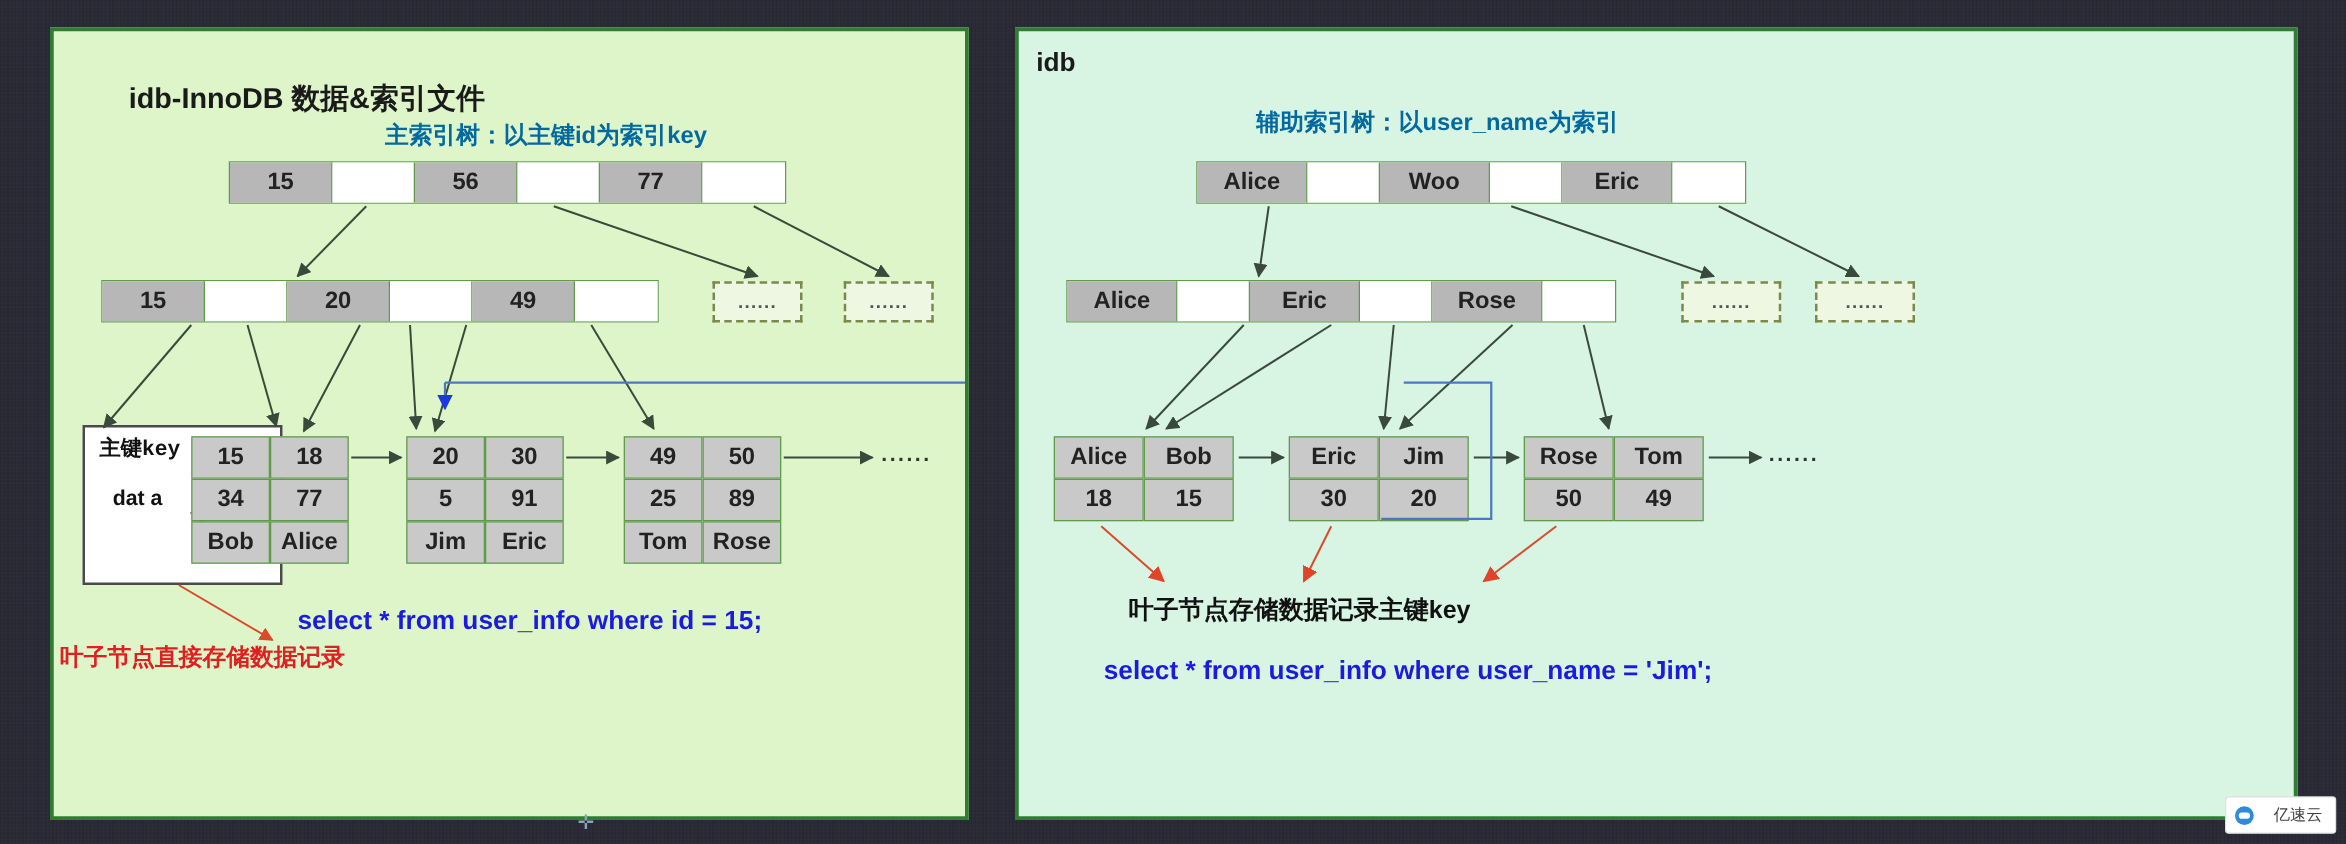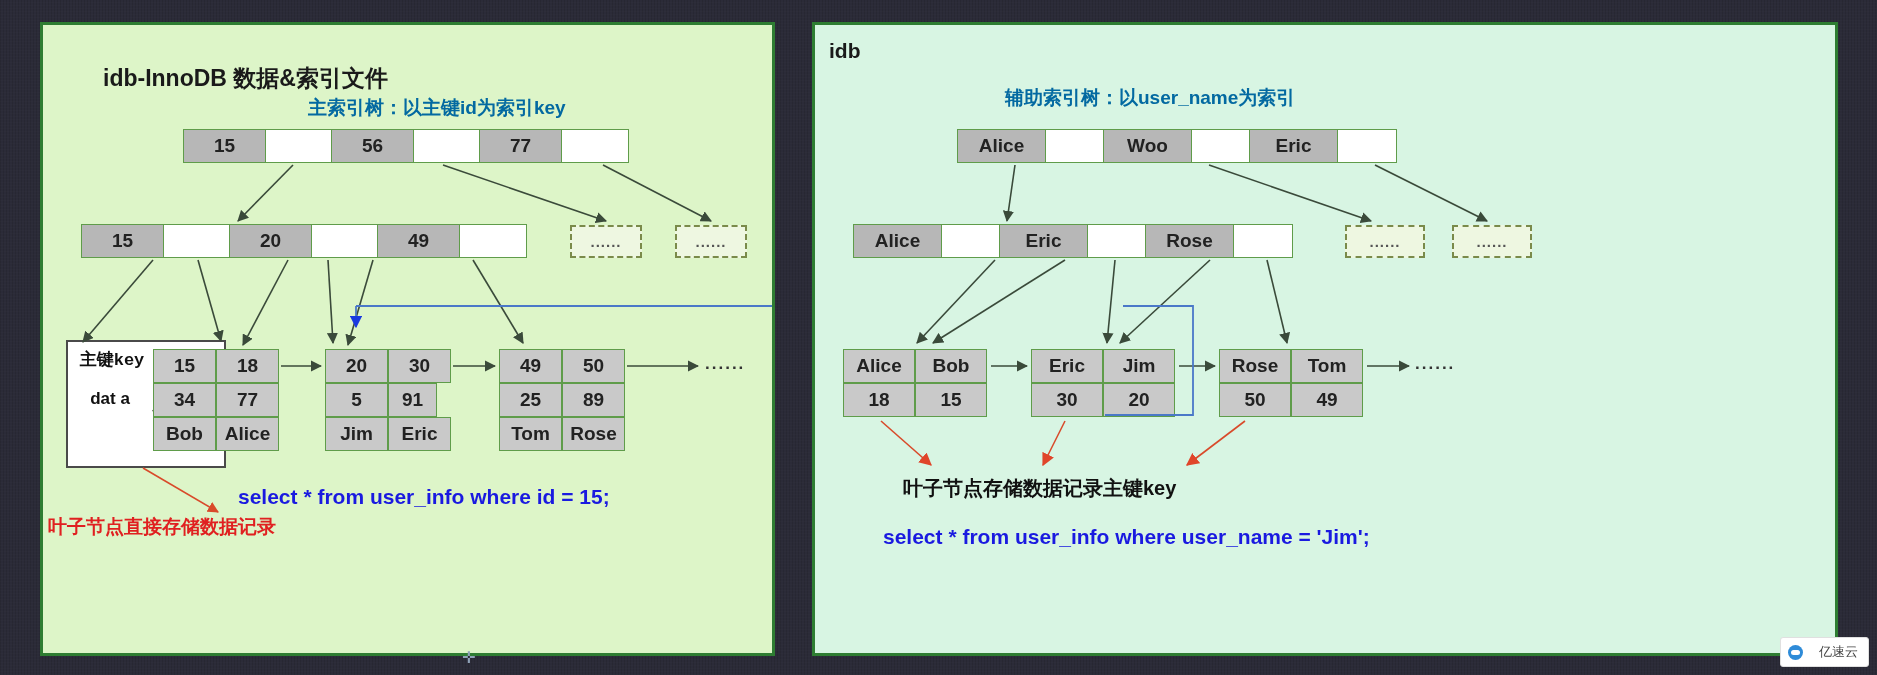--- a/index.html
+++ b/index.html
@@ -216,21 +216,21 @@
       </div>
     </div>
 
     <div class="leaf" style="left:282px; top:324px;">
       <div class="row">
         <div class="lcell" style="width:63px;height:34px;font-size:19px;">20</div>
         <div class="lcell" style="width:63px;height:34px;font-size:19px;">30</div>
       </div>
       <div class="row">
         <div class="lcell" style="width:63px;height:34px;font-size:19px;">5</div>
-        <div class="lcell" style="width:49px;height:34px;font-size:19px;">91</div>
+        <div class="lcell" style="width:63px;height:34px;font-size:19px;">91</div>
       </div>
       <div class="row">
         <div class="lcell" style="width:63px;height:34px;font-size:19px;">Jim</div>
         <div class="lcell" style="width:63px;height:34px;font-size:19px;">Eric</div>
       </div>
     </div>
 
     <div class="leaf" style="left:456px; top:324px;">
       <div class="row">
         <div class="lcell" style="width:63px;height:34px;font-size:19px;">49</div>

